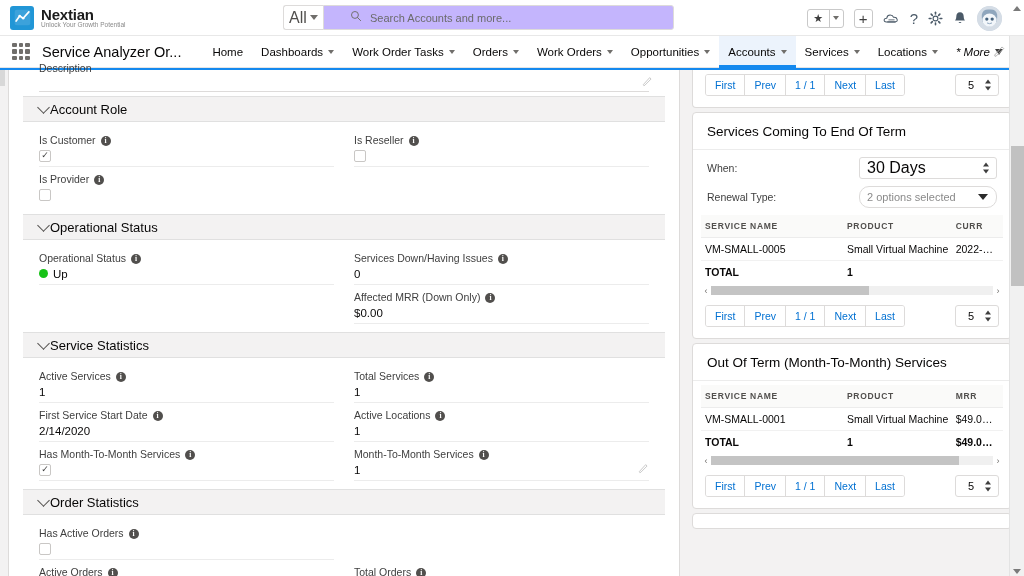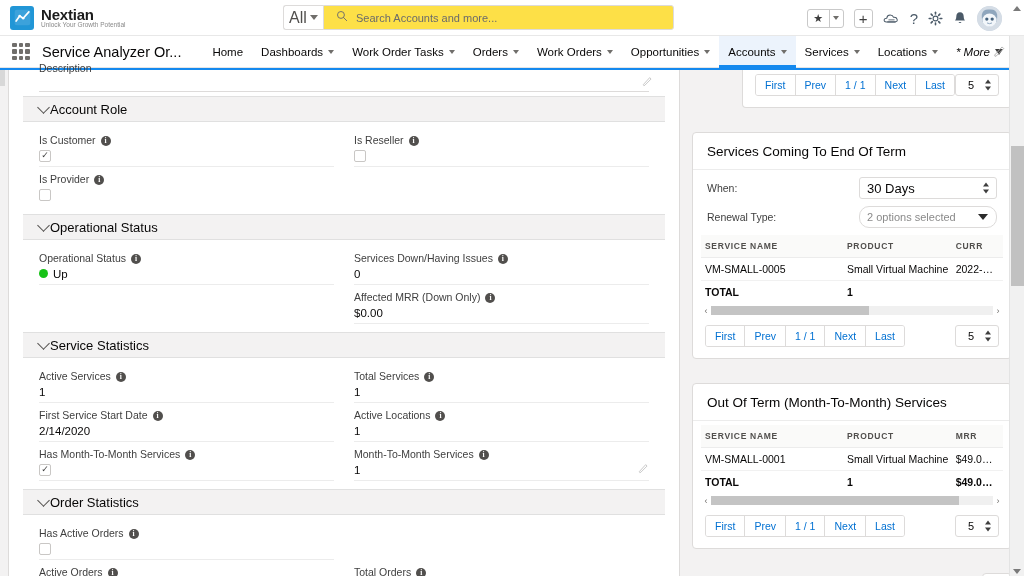--- a/index.html
+++ b/index.html
@@ -42,21 +42,21 @@
     border-radius: 3px 0 0 3px; background: #fff;
     display: flex; align-items: center; justify-content: center; gap: 3px;
     font-size: 16px; color: #514f4d;
   }
   .caret-down {
     width: 0; height: 0; border-left: 4px solid transparent; border-right: 4px solid transparent;
     border-top: 5px solid #706e6b;
   }
   .search-box {
     width: 351px; height: 25px; border: 1px solid #dddbda; border-radius: 0 3px 3px 0;
-    background: #fde047; display: flex; align-items: center; padding-left: 12px; gap: 8px;
+    background: #c4b5fd; display: flex; align-items: center; padding-left: 26px; gap: 8px;
   }
   .search-box .sicon { flex: 0 0 auto; }
   .search-input {
     border: none; outline: none; font-size: 11px; color: #514f4d;
     font-family: "Liberation Sans", sans-serif; background: transparent; width: 300px;
   }
   .search-input::placeholder { color: #6b6b6b; }
 
   .header-icons {
     position: absolute; right: 22px; top: 0; height: 36px;
@@ -114,21 +114,21 @@
   
   .content {
     position: absolute; top: 70px; left: 0; width: 1024px; height: 506px;
     background: #f3f2f2; display: flex; gap: 8px; padding: 0;
   }
   .left-col {
     width: 672px; margin-left: 8px; margin-top: 0;
     display: flex; flex-direction: column; gap: 0;
   }
   .right-col {
-    width: 320px; margin-left: 4px; display: flex; flex-direction: column; gap: 24px; align-items: flex-end;
+    width: 320px; margin-left: 4px; display: flex; flex-direction: column; gap: 4px;
   }
 
   
   .detail-card {
     background: #fff; border: 1px solid #dddbda; border-radius: 0 0 4px 4px;
     border-top: none; padding: 0 0 4px 0;
   }
   .desc-row { position: relative; padding: 0 16px; height: 26px; }
   .desc-label { font-size: 10.5px; color: #3e3e3e; position: absolute; top: -8px; left: 30px; }
   .desc-underline {
@@ -179,21 +179,21 @@
   .rpanel-title {
     font-size: 13.5px; color: #080707; padding: 11px 14px 10px 14px;
     border-bottom: 1px solid #ececec;
   }
   .filter-row {
     display: flex; align-items: center; padding: 7px 14px 7px 14px; gap: 10px;
   }
   .filter-label { font-size: 10.5px; color: #3e3e3e; width: 142px; flex: 0 0 auto; }
   .stepper-select {
     flex: 1; height: 22px; border: 1px solid #dddbda; border-radius: 3px; background: #fff;
-    display: flex; align-items: center; padding: 0 7px; font-size: 13px; color: #080707;
+    display: flex; align-items: center; padding: 0 7px; font-size: 16px; color: #080707;
     position: relative;
   }
   .spin {
     position: absolute; right: 7px; top: 50%; transform: translateY(-50%);
     display: flex; flex-direction: column; gap: 3px;
   }
   .spin .up { width:0;height:0;border-left:3.5px solid transparent;border-right:3.5px solid transparent;border-bottom:4px solid #3e3e3e; }
   .spin .dn { width:0;height:0;border-left:3.5px solid transparent;border-right:3.5px solid transparent;border-top:4px solid #3e3e3e; }
   .multiselect {
     flex: 1; height: 22px; border: 1px solid #dddbda; border-radius: 10px; background: #fff;

